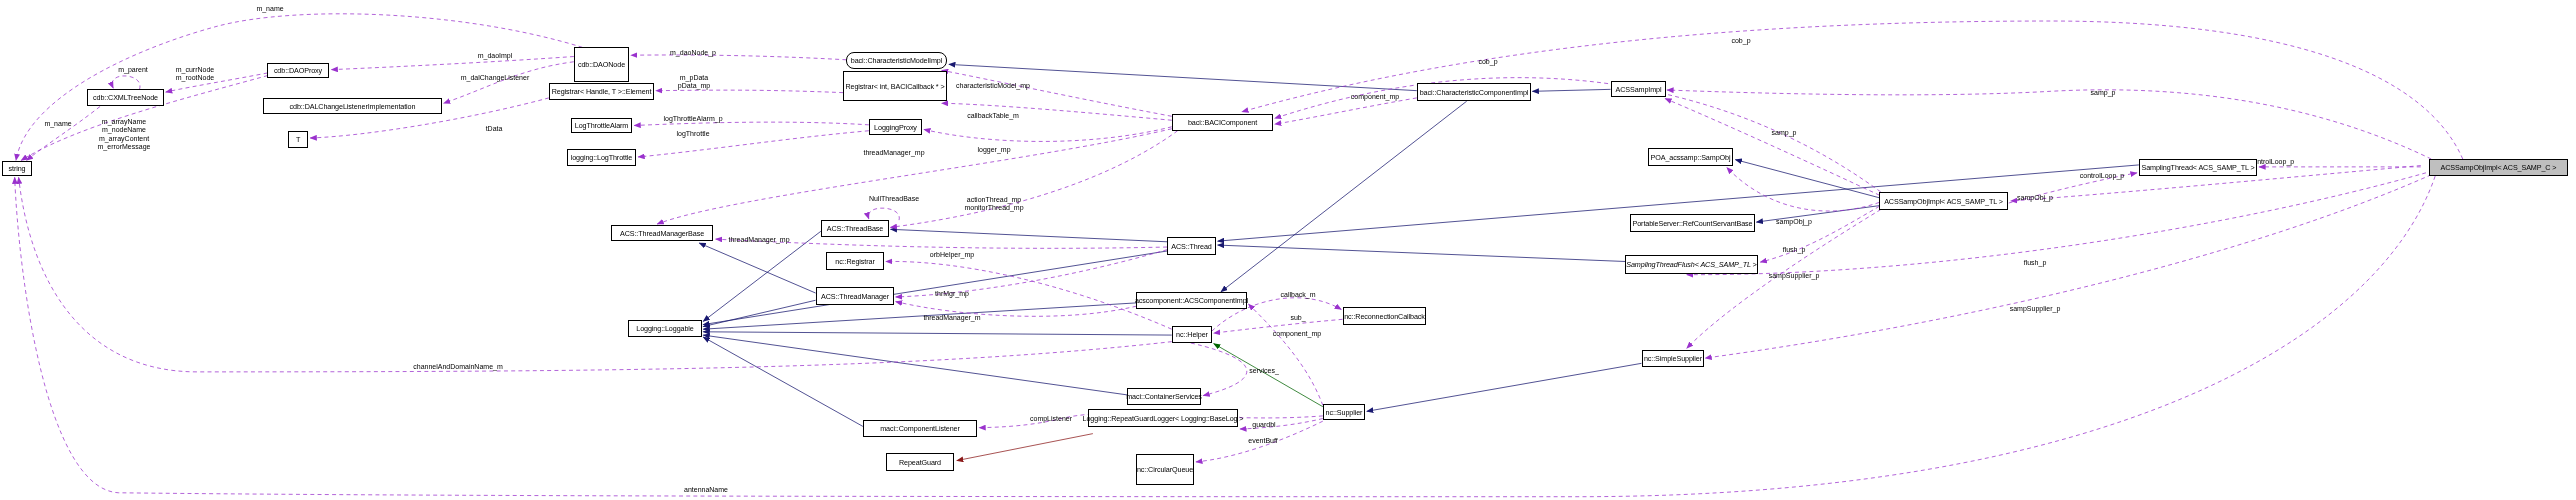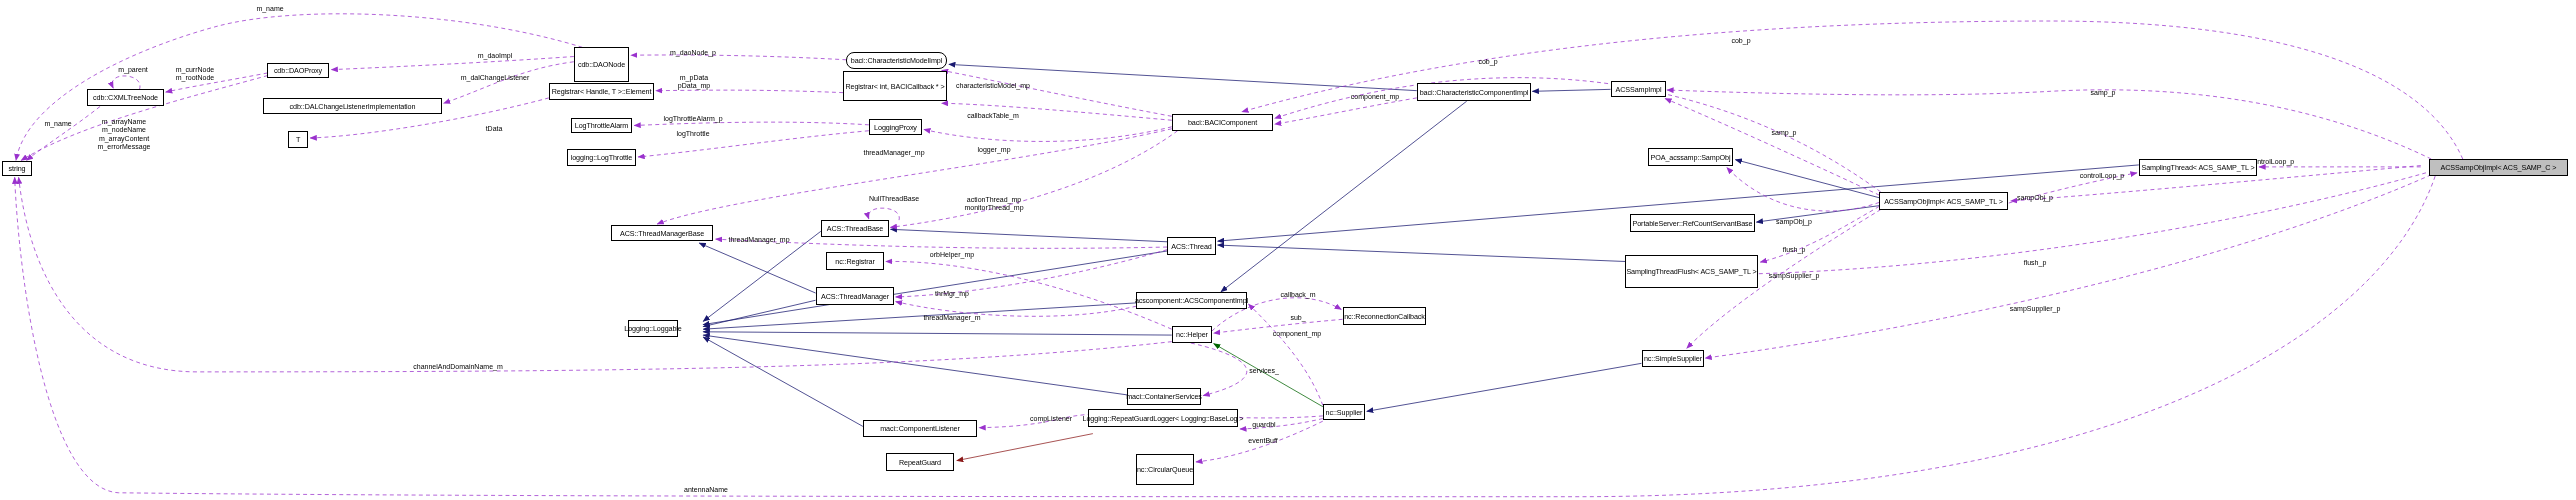--- a/index.html
+++ b/index.html
@@ -149,21 +149,21 @@
     <div class="node" style="left: 2px; top: 161px; width: 30px; height: 14.5px;">string</div>
     <div class="node" style="left: 87px; top: 89px; width: 77px; height: 17px;">cdb::CXMLTreeNode</div>
     <div class="node" style="left: 267px; top: 63px; width: 62px; height: 15px;">cdb::DAOProxy</div>
     <div class="node" style="left: 263px; top: 98px; width: 179px; height: 16px;">cdb::DALChangeListenerImplementation</div>
     <div class="node" style="left: 288px; top: 131px; width: 20.4px; height: 17px;">T</div>
     <div class="node" style="left: 574px; top: 47px; width: 55px; height: 35px;">cdb::DAONode</div>
     <div class="node" style="left: 549px; top: 83px; width: 105px; height: 17px;">Registrar&lt; Handle, T &gt;::Element</div>
     <div class="node" style="left: 571px; top: 118px; width: 61px; height: 15px;">LogThrottleAlarm</div>
     <div class="node" style="left: 567px; top: 149px; width: 69px; height: 17px;">logging::LogThrottle</div>
     <div class="node" style="left: 611px; top: 225px; width: 102px; height: 16.4px;">ACS::ThreadManagerBase</div>
-    <div class="node" style="left: 628px; top: 320px; width: 50px; height: 17px;">Logging::Loggable</div>
+    <div class="node" style="left: 628px; top: 320px; width: 74px; height: 17px;">Logging::Loggable</div>
     <div class="node" style="left: 846px; top: 52px; width: 101px; height: 17px; border-radius: 8px;">baci::CharacteristicModelImpl</div>
     <div class="node" style="left: 843px; top: 71px; width: 104px; height: 30px;">Registrar&lt; int, BACICallback * &gt;</div>
     <div class="node" style="left: 869px; top: 119px; width: 53px; height: 16.4px;">LoggingProxy</div>
     <div class="node" style="left: 821px; top: 220px; width: 68px; height: 17px;">ACS::ThreadBase</div>
     <div class="node" style="left: 826px; top: 252px; width: 58px; height: 18.4px;">nc::Registrar</div>
     <div class="node" style="left: 816px; top: 287px; width: 78px; height: 18px;">ACS::ThreadManager</div>
     <div class="node" style="left: 1172px; top: 114px; width: 101px; height: 17px;">baci::BACIComponent</div>
     <div class="node" style="left: 1167px; top: 237px; width: 49px; height: 18px;">ACS::Thread</div>
     <div class="node" style="left: 1136px; top: 292px; width: 111px; height: 17px;">acscomponent::ACSComponentImpl</div>
     <div class="node" style="left: 1172px; top: 326px; width: 40px; height: 17px;">nc::Helper</div>
@@ -171,19 +171,19 @@
     <div class="node" style="left: 1127px; top: 388px; width: 74px; height: 17px;">maci::ContainerServices</div>
     <div class="node" style="left: 1088px; top: 409px; width: 150px; height: 18px;">Logging::RepeatGuardLogger&lt; Logging::BaseLog &gt;</div>
     <div class="node" style="left: 1136px; top: 454px; width: 58px; height: 31px;">nc::CircularQueue</div>
     <div class="node" style="left: 1323px; top: 404px; width: 42px; height: 16.4px;">nc::Supplier</div>
     <div class="node" style="left: 863px; top: 420px; width: 114px; height: 17px;">maci::ComponentListener</div>
     <div class="node" style="left: 886px; top: 453px; width: 68px; height: 18px;">RepeatGuard</div>
     <div class="node" style="left: 1417px; top: 83px; width: 114px; height: 18px;">baci::CharacteristicComponentImpl</div>
     <div class="node" style="left: 1611px; top: 81px; width: 55px; height: 16px; text-align: center;">ACSSampImpl</div>
     <div class="node" style="left: 1648px; top: 148px; width: 85px; height: 18px;">POA_acssamp::SampObj</div>
     <div class="node" style="left: 1630px; top: 214px; width: 125px; height: 18.4px;">PortableServer::RefCountServantBase</div>
-    <div class="node" style="left: 1625px; top: 255px; width: 133px; height: 33px;">SamplingThreadFlush&lt; ACS_SAMP_TL &gt;</div>
+    <div class="node" style="left: 1625px; top: 255px; width: 133px; height: 19px; font-style: italic;">SamplingThreadFlush&lt; ACS_SAMP_TL &gt;</div>
     <div class="node" style="left: 1879px; top: 192px; width: 129px; height: 18px;">ACSSampObjImpl&lt; ACS_SAMP_TL &gt;</div>
     <div class="node" style="left: 2139px; top: 159px; width: 118px; height: 17px;">SamplingThread&lt; ACS_SAMP_TL &gt;</div>
     <div class="node hl" style="left: 2421px; top: 159px; width: 139px; height: 17px; margin-left: 8px;">ACSSampObjImpl&lt; ACS_SAMP_C &gt;</div>
     <div class="node" style="left: 1642px; top: 350px; width: 62px; height: 17px;">nc::SimpleSupplier</div>
   </div>
 
 
 </body></html>

